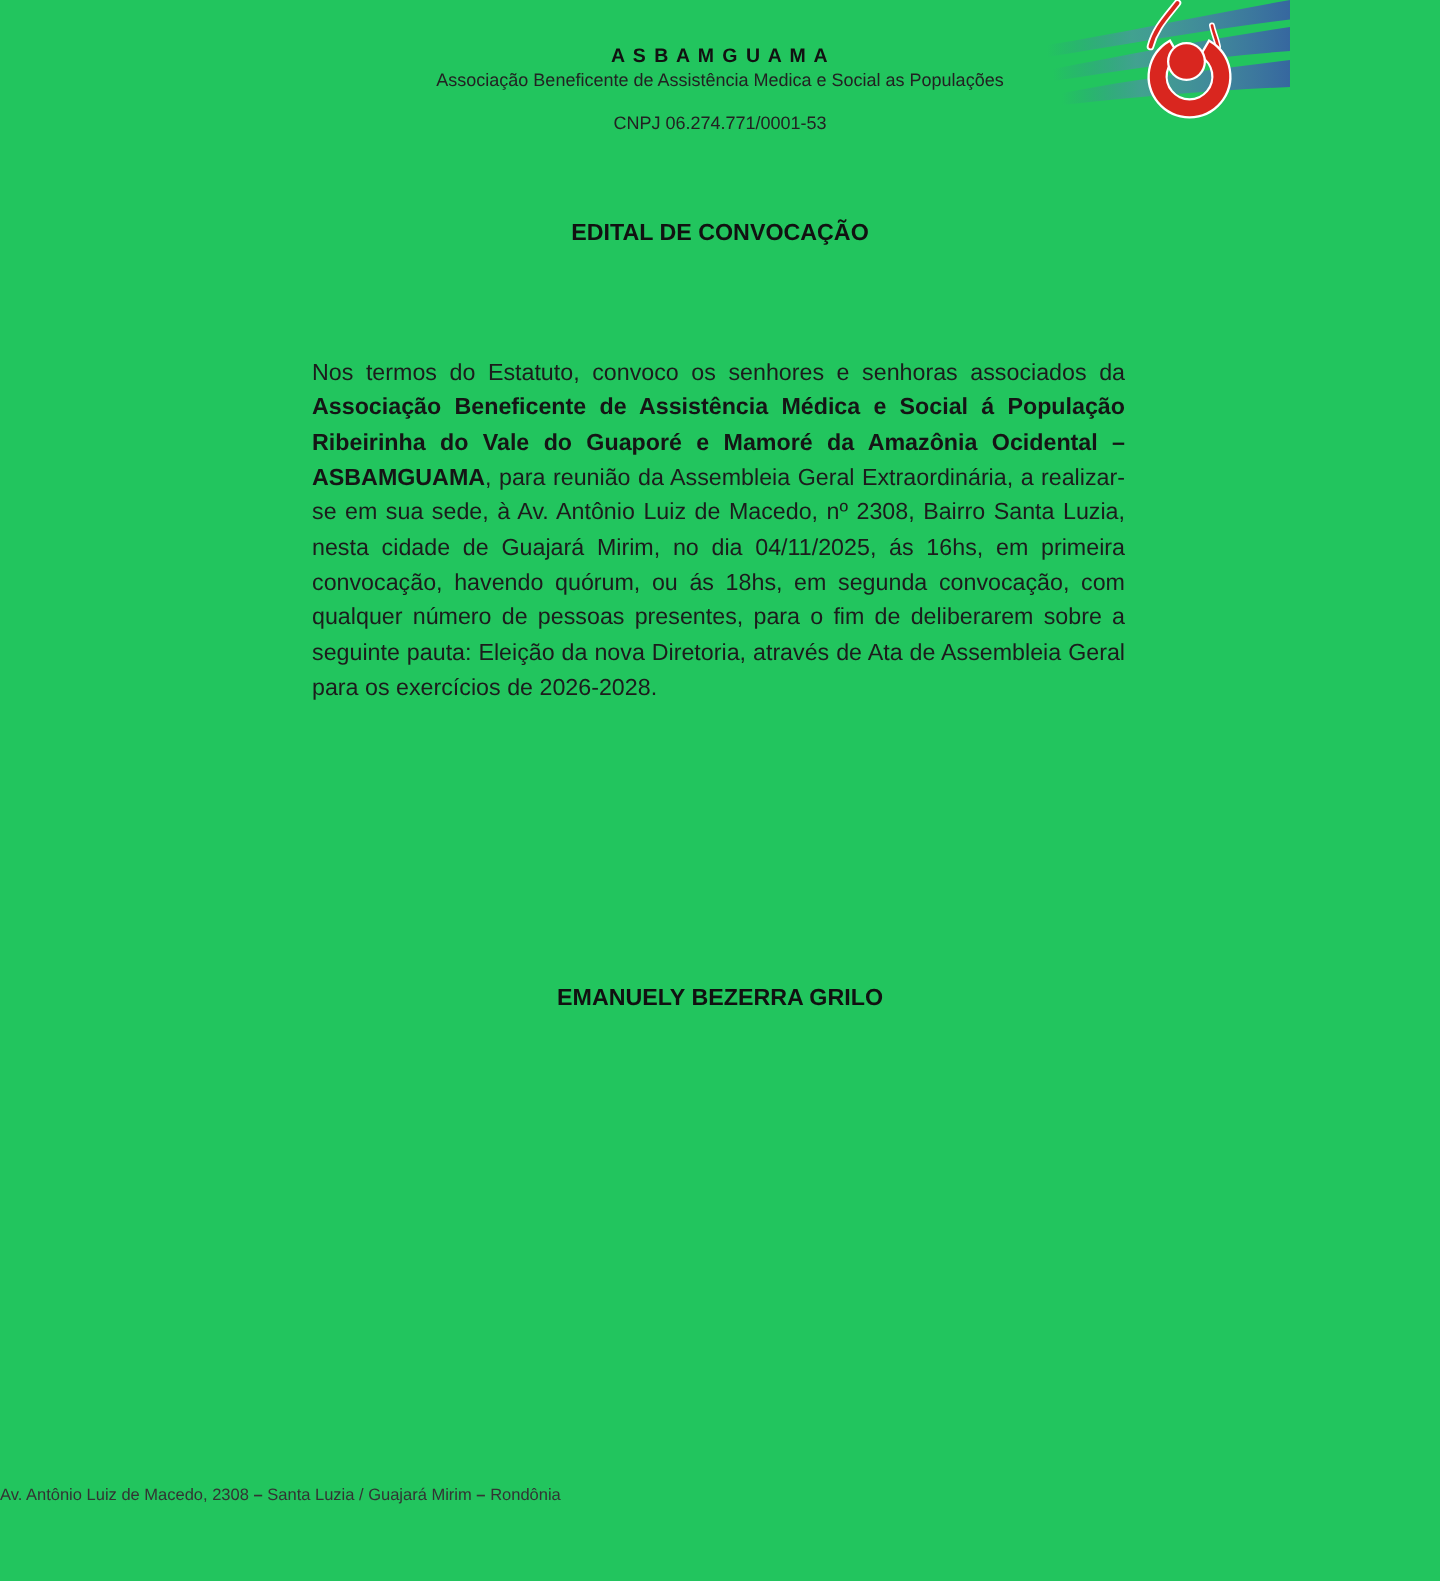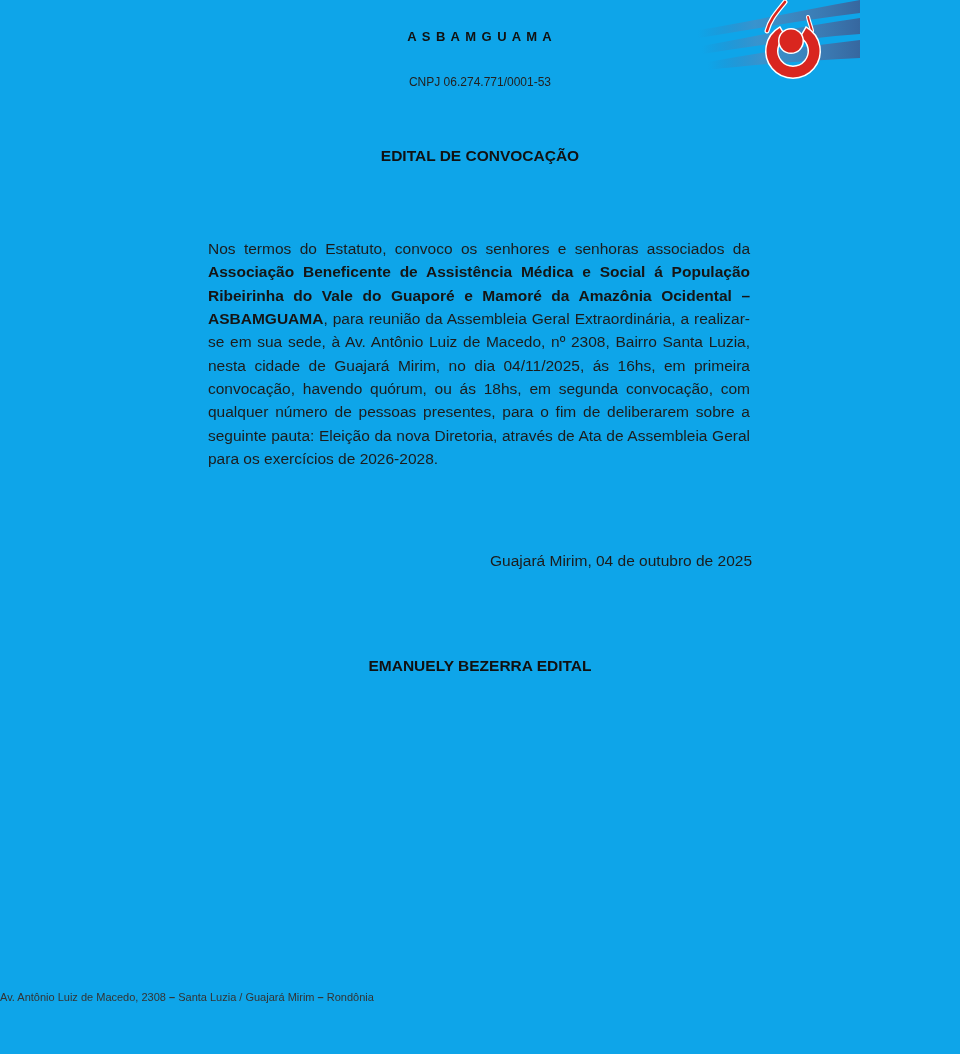--- a/index.html
+++ b/index.html
@@ -1,21 +1,21 @@
 <!DOCTYPE html>
 <html><head>
 <meta charset="utf-8">
 <style>
   * { margin: 0; padding: 0; box-sizing: border-box; }
   html, body { background: #ffffff; }
   .page {
     position: relative;
     width: 960px;
     height: 1054px;
-    background: #0ea5e9;
+    background: #22c55e;
     font-family: "Liberation Sans", sans-serif;
     color: #1c1c1c;
     overflow: hidden;
   }
 
   
   .letterhead {
     position: absolute;
     top: 30px;
     left: 0;
@@ -126,30 +126,29 @@
       <path d="M 110,17 C 111,22 113,26 114,31" fill="none" stroke="#ffffff" stroke-width="4" stroke-linecap="round"></path>
       <path d="M 87,2 C 80,11 72,19 69,31" fill="none" stroke="#d9261f" stroke-width="2.6" stroke-linecap="round"></path>
       <path d="M 110,17 C 111,22 113,26 114,31" fill="none" stroke="#d9261f" stroke-width="1.8" stroke-linecap="round"></path>
       <path d="M 108.3,28.1 A 26.5,26.5 0 1 1 81.7,28.1 L 87,37.1 A 16,16 0 1 0 103,37.1 Z" fill="#d9261f" stroke="#ffffff" stroke-width="3" paint-order="stroke"></path>
       <circle cx="93" cy="41" r="11.5" fill="#d9261f" stroke="#ffffff" stroke-width="3" paint-order="stroke"></circle>
     </g>
   </svg>
 
   <div class="letterhead">
     <span class="acronym">A S B A M G U A M A</span>
-    <br>
+    <span>Associação Beneficente de Assistência Medica e Social as Populações</span><br>
     <br>
     <span>CNPJ 06.274.771/0001-53</span>
   </div>
 
   <div class="doc-title">EDITAL DE CONVOCAÇÃO</div>
 
   <p class="body-block"><span>Nos termos do Estatuto, convoco os senhores e senhoras associados da </span><b>Associação Beneficente de Assistência Médica e Social á População Ribeirinha do Vale do Guaporé e Mamoré da Amazônia Ocidental – ASBAMGUAMA</b><span>, para reunião da Assembleia Geral Extraordinária, a realizar-se em sua sede, à Av. Antônio Luiz de Macedo, nº 2308, Bairro Santa Luzia, nesta cidade de Guajará Mirim, no dia 04/11/2025, ás 16hs, em primeira convocação, havendo quórum, ou ás 18hs, em segunda convocação, com qualquer número de pessoas presentes, para o fim de deliberarem sobre a seguinte pauta: Eleição da nova Diretoria, através de Ata de Assembleia Geral para os exercícios de 2026-2028.</span></p>
 
-  <div class="date-line">Guajará Mirim, 04 de outubro de 2025</div>
 
   <div class="signature">
-    <div class="sig-name">EMANUELY BEZERRA EDITAL</div>
+    <div class="sig-name">EMANUELY BEZERRA GRILO</div>
   </div>
 
   <div class="footer"><span>Av. Antônio Luiz de Macedo, 2308 </span><b>–</b><span> Santa Luzia / Guajará Mirim </span><b>–</b><span> Rondônia</span></div>
 
 </div>
 
 </body></html>

